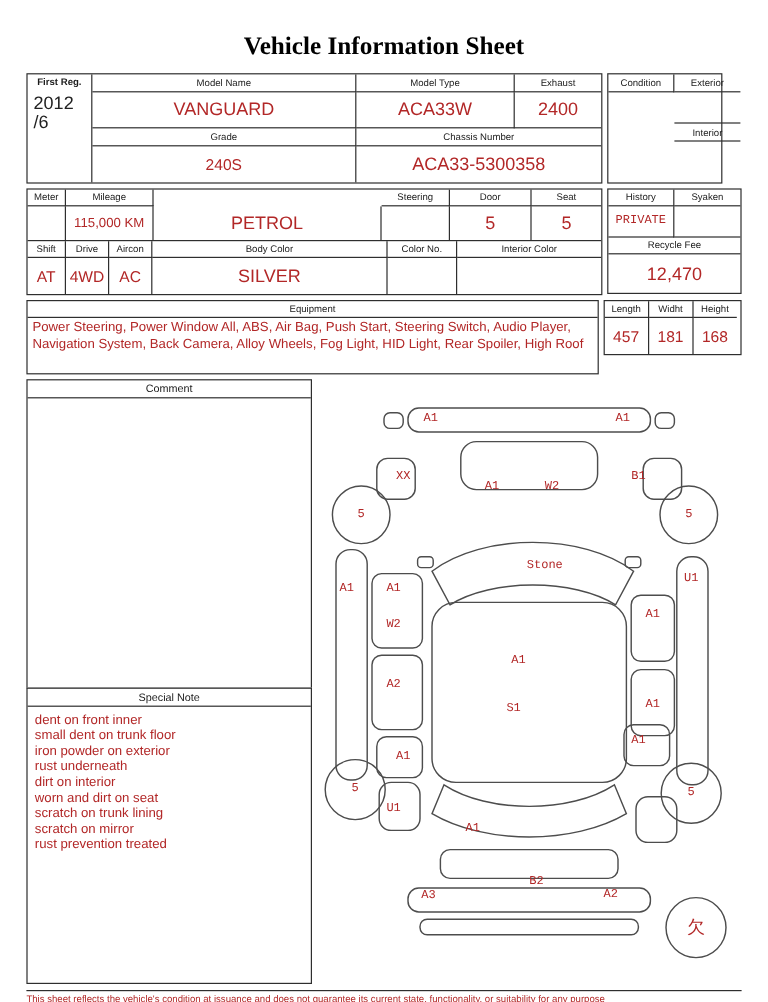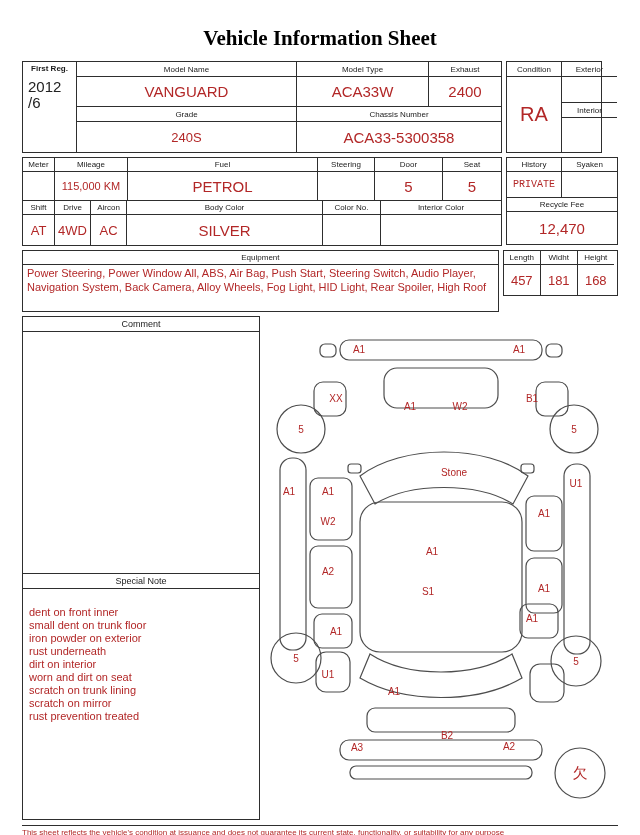--- a/index.html
+++ b/index.html
@@ -33,23 +33,23 @@
   .grid-midA{display:grid;grid-template-columns:32px 73px 190px 57px 68px 58px;grid-template-rows:14px 28px;border-bottom:1px solid var(--line);}
   .grid-midB{display:grid;grid-template-columns:32px 36px 36px 196px 58px 120px;grid-template-rows:14px 30px;}
   .grid-condB{display:grid;width:112px;grid-template-columns:55px 55px;grid-template-rows:14px 26px 14px 32px;}
   .equip{width:480px;}
   .equip .hdr{height:14px;display:flex;align-items:center;justify-content:center;}
   .equip-text{padding:2px 4px 3px;font-size:11px;line-height:13.5px;color:var(--red);min-height:46px;}
   .grid-dims{display:grid;width:116px;grid-template-columns:37px 37px 36px;grid-template-rows:14px 30px;}
   .leftcol{width:238px;}
   .comment-box{height:258px;display:flex;flex-direction:column;}
   .special-box{height:247px;margin-top:-1px;display:flex;flex-direction:column;}
-  .special-list{padding:5px 6px;margin-top:12px;}
+  .special-list{padding:5px 6px;}
   .sn{font-size:11px;line-height:13px;color:var(--red);}
-  .diagram{position:relative;width:354px;height:505px;}
+  .diagram{position:relative;width:354px;height:505px;font-family:Liberation Mono, monospace;}
   .diagram svg{position:absolute;left:0;top:0;}
   .dl{position:absolute;transform:translate(-50%,-50%);font-size:10px;color:var(--red);white-space:nowrap;}
   .dl-big{font-size:15px;}
   .disclaimer{border-top:1px solid var(--line);margin-top:2px;padding-top:2px;font-size:8px;color:var(--red);}
 </style>
 </head>
 <body>
 
 <div class="sheet">
 
@@ -72,33 +72,31 @@
       <div class="c vr15 bb" style="grid-area:2/4/3/5">2400</div>
       <div class="c hdr br bb" style="grid-area:3/2/4/3">Grade</div>
       <div class="c hdr bb" style="grid-area:3/3/4/5">Chassis Number</div>
       <div class="c vr13 br" style="grid-area:4/2/5/3">240S</div>
       <div class="c vr15" style="grid-area:4/3/5/5">ACA33-5300358</div>
     </div>
 
     <div class="box grid-cond">
       <div class="c hdr br bb" style="grid-area:1/1/2/2">Condition</div>
       <div class="c hdr bb" style="grid-area:1/2/2/3">Exterior</div>
-      <div class="c vr20 br" style="grid-area:2/1/5/2">RA</div>
       <div class="c vr11 bb" style="grid-area:2/2/3/3"></div>
       <div class="c hdr bb" style="grid-area:3/2/4/3">Interior</div>
       <div class="c vr11" style="grid-area:4/2/5/3"></div>
     </div>
   </div>
 
   <div class="row">
     <div class="box grid-midwrap">
       <div class="grid-midA">
         <div class="c hdr br bb" style="grid-area:1/1/2/2">Meter</div>
         <div class="c hdr br bb" style="grid-area:1/2/2/3">Mileage</div>
-        <div class="c hdr br bb" style="grid-area:1/3/2/4">Fuel</div>
         <div class="c hdr br bb" style="grid-area:1/4/2/5">Steering</div>
         <div class="c hdr br bb" style="grid-area:1/5/2/6">Door</div>
         <div class="c hdr bb" style="grid-area:1/6/2/7">Seat</div>
         <div class="c vr11 br" style="grid-area:2/1/3/2"></div>
         <div class="c vr11 br" style="grid-area:2/2/3/3">115,000 KM</div>
         <div class="c vr15 br" style="grid-area:2/3/3/4">PETROL</div>
         <div class="c vr11 br" style="grid-area:2/4/3/5"></div>
         <div class="c vr15 br" style="grid-area:2/5/3/6">5</div>
         <div class="c vr15" style="grid-area:2/6/3/7">5</div>
       </div>

